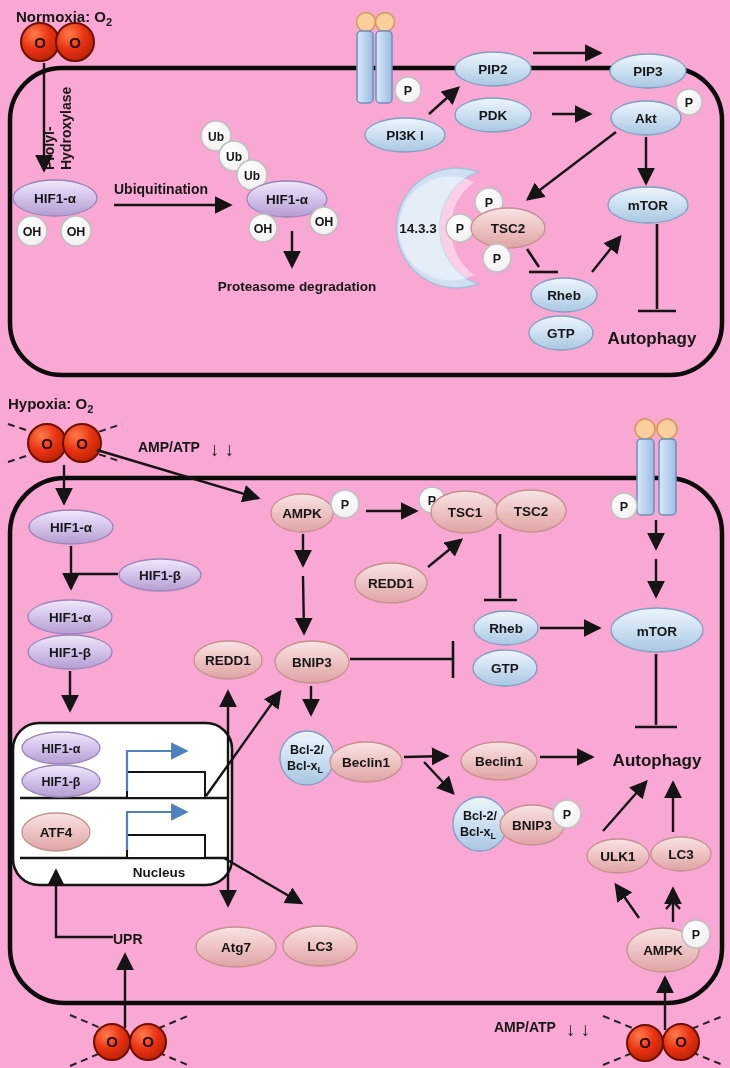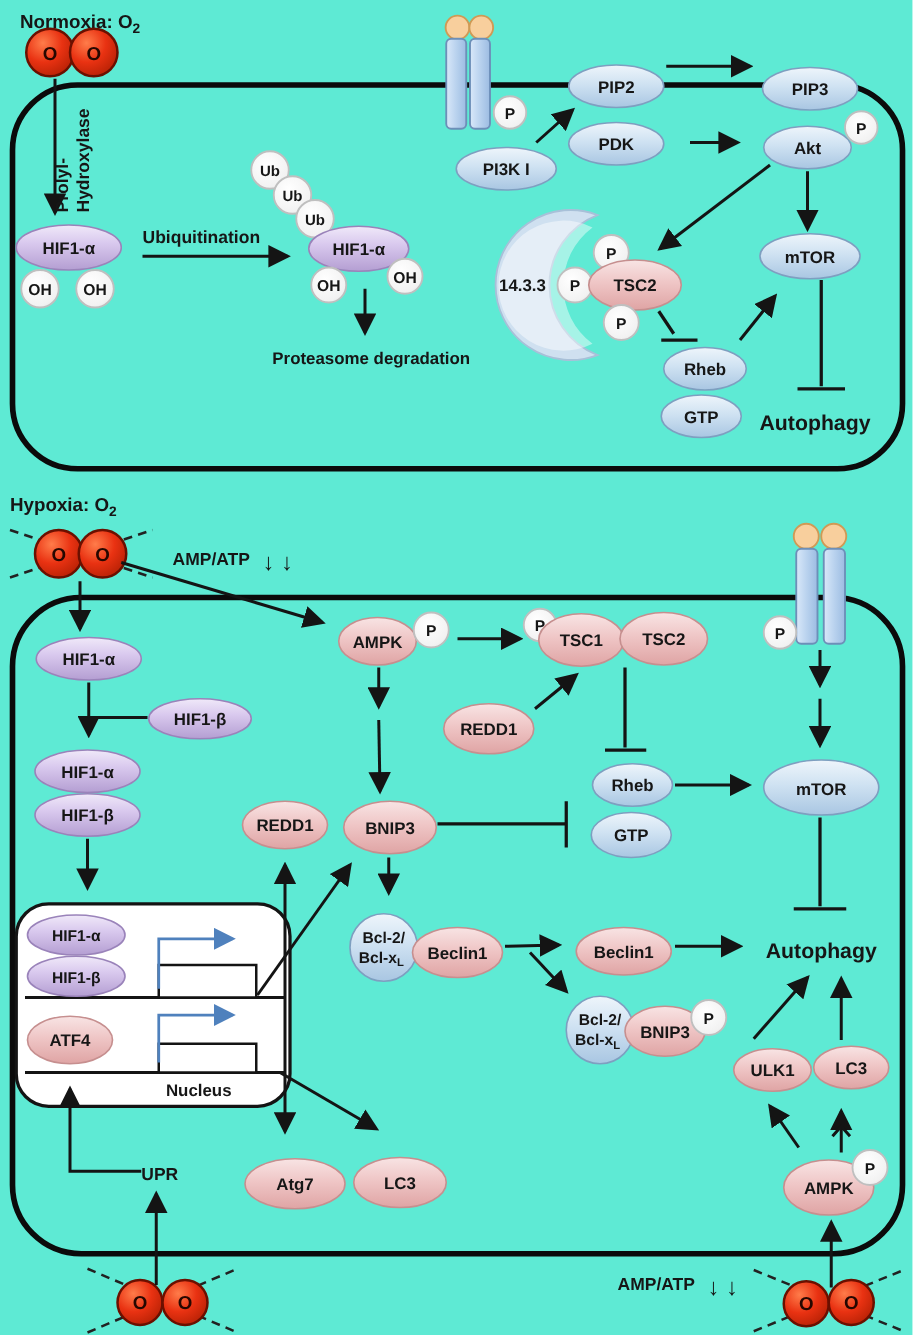--- a/index.html
+++ b/index.html
@@ -1,16 +1,16 @@
 <!DOCTYPE html>
 <html><head>
 <meta charset="utf-8">
 <style>
   html,body{margin:0;padding:0;background:#ffffff;}
-  .stage{position:relative;width:730px;height:1068px;background:#5eead4;overflow:hidden;
+  .stage{position:relative;width:730px;height:1068px;background:#f9a8d4;overflow:hidden;
          font-family:"Liberation Sans",sans-serif;}
   svg{display:block;}
   
   .nblue  {fill:url(#gBlue);  stroke:#7e9fc0; stroke-width:1.3;}
   .npink  {fill:url(#gPink);  stroke:#c68f8f; stroke-width:1.3;}
   .npurple{fill:url(#gPurple);stroke:#9a83ba; stroke-width:1.3;}
   .ngray  {fill:url(#gGray);  stroke:#bfbfbf; stroke-width:1.5;}
   .no2    {fill:url(#gRed);   stroke:#6b1000; stroke-width:2;}
   .rec    {fill:url(#gRec);   stroke:#6d8fb8; stroke-width:1.5;}
   .cap    {fill:#f8cf9d;      stroke:#cf9a55; stroke-width:1.5;}

